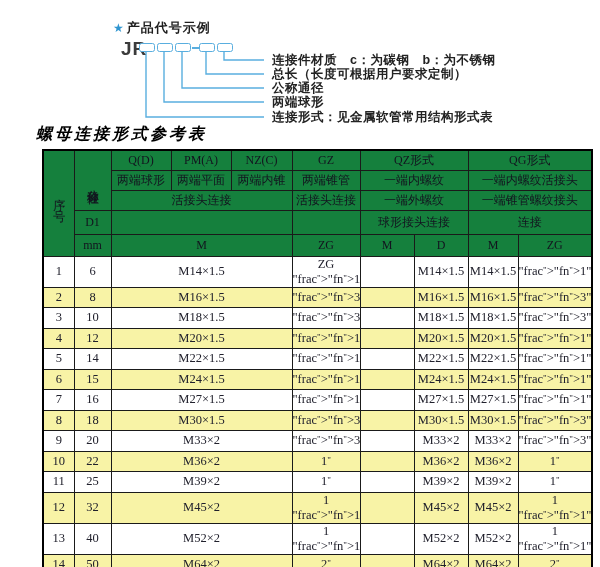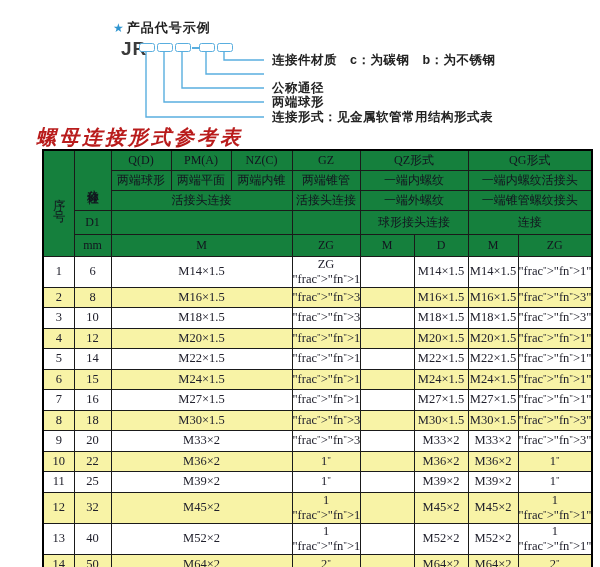--- a/index.html
+++ b/index.html
@@ -16,22 +16,22 @@
   .star-title .star { color:#2f95d0; margin-right:2px; font-size:12px; }
   .code-row { position:absolute; left:121px; top:38px; height:14px; }
   .code-prefix { position:absolute; left:0; top:0; font-size:19px; font-weight:bold; color:#3b3b3b; letter-spacing:1px; }
   .code-box { position:absolute; top:5px; width:16px; height:9px; border:1.5px solid #59aedf; border-radius:2.5px; background:#ffffff; }
   .code-dash { position:absolute; top:9px; width:9px; border-top:2px solid #59aedf; }
   .connector-svg { position:absolute; left:0; top:0; width:600px; height:132px; }
   .diagram-label { position:absolute; left:272px; font-size:12.5px; font-weight:600; color:#232323; white-space:nowrap; line-height:14px; letter-spacing:0.5px; }
 
   
   .table-title {
-    position:absolute; left:36px; top:124px; font-size:20px; font-weight:bold;
-    color:#b91c1c; letter-spacing:3px;
+    position:absolute; left:36px; top:124px; font-size:16px; font-weight:bold;
+    color:#000000; letter-spacing:3px;
     font-family:"Liberation Serif","DejaVu Serif",serif; font-style:italic;
   }
 
   
   table.ref {
     position:absolute; left:42px; top:149px; width:549px;
     border-collapse:collapse; table-layout:fixed;
     font-family:"Liberation Serif","DejaVu Serif",serif;
   }
   table.ref th, table.ref td {
@@ -72,20 +72,21 @@
       <span class="code-prefix">JR</span>
       <span class="code-box" style="left:18px"></span>
       <span class="code-box" style="left:36px"></span>
       <span class="code-box" style="left:54px"></span>
       <span class="code-dash" style="left:70.5px"></span>
       <span class="code-box" style="left:78px"></span>
       <span class="code-box" style="left:96px"></span>
     </div>
 
     <div class="diagram-label" style="top:53px">连接件材质　c：为碳钢　b：为不锈钢</div>
+    <div class="diagram-label" style="top:67px">总长（长度可根据用户要求定制）</div>
     <div class="diagram-label" style="top:81px">公称通径</div>
     <div class="diagram-label" style="top:95px">两端球形</div>
     <div class="diagram-label" style="top:110px">连接形式：见金属软管常用结构形式表</div>
   </div>
 
   <div class="table-title">螺母连接形式参考表</div>
 
   <table class="ref">
     <colgroup>
       <col style="width:31px">

